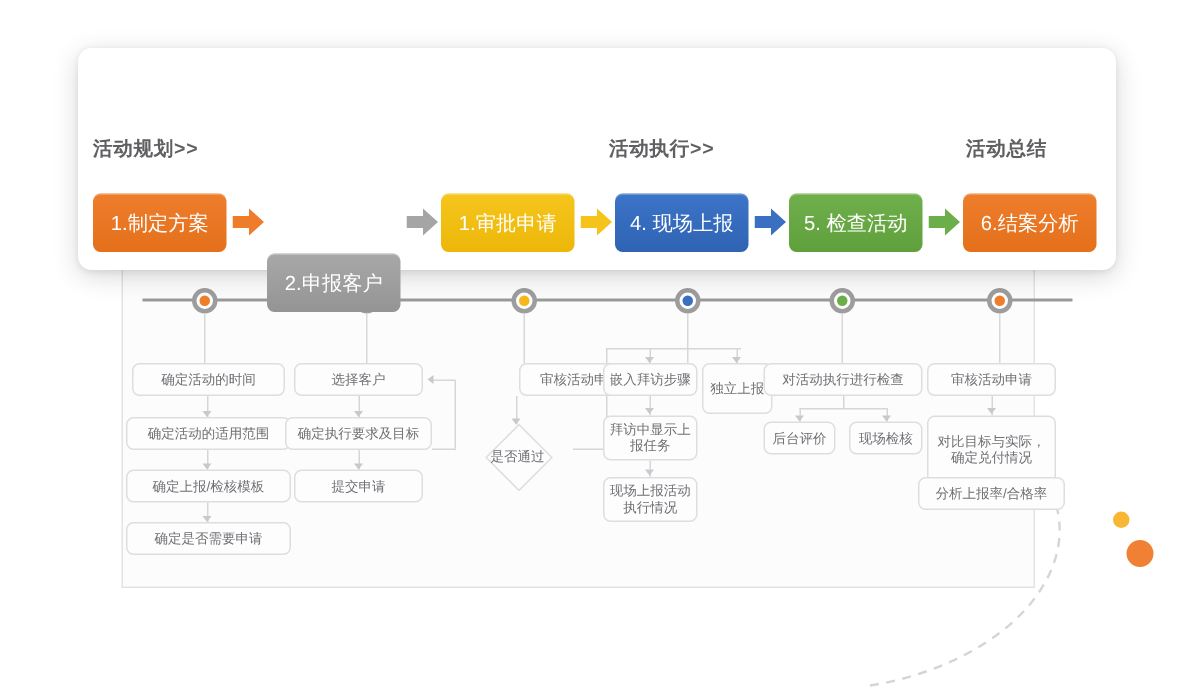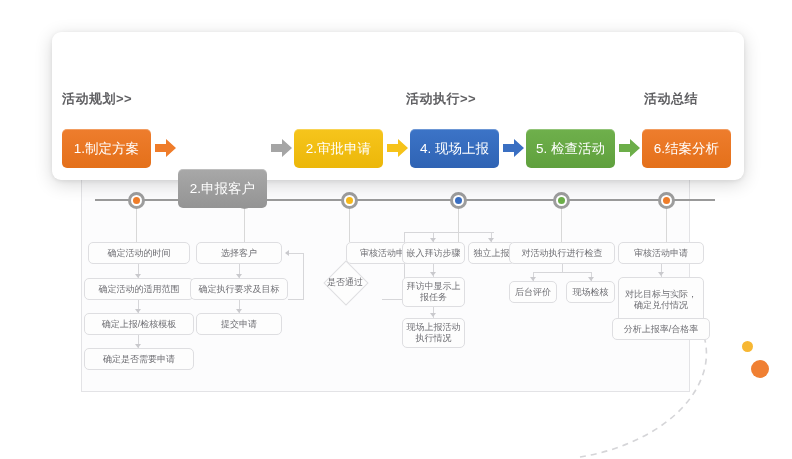--- a/index.html
+++ b/index.html
@@ -167,46 +167,46 @@
 
 <div id="flow-layer">
     <div class="fbox" style="left: 88px; top: 242px; width: 102px; height: 22px;">确定活动的时间</div>
     <div class="fbox" style="left: 84px; top: 278px; width: 110px; height: 22px;">确定活动的适用范围</div>
     <div class="fbox" style="left: 84px; top: 313px; width: 110px; height: 22px;">确定上报/检核模板</div>
     <div class="fbox" style="left: 84px; top: 348px; width: 110px; height: 22px;">确定是否需要申请</div>
     <div class="fbox" style="left: 196px; top: 242px; width: 86px; height: 22px;">选择客户</div>
     <div class="fbox" style="left: 190px; top: 278px; width: 98px; height: 22px;">确定执行要求及目标</div>
     <div class="fbox" style="left: 196px; top: 313px; width: 86px; height: 22px;">提交申请</div>
     <div class="fbox" style="left: 303px; top: 242px; width: 82px; height: 22px; margin-left: 43px;">审核活动申请</div>
-    <div class="fdia" style="left: 308px; top: 266px; width: 74px; height: 32px; font-family: Liberation Serif, serif;">
+    <div class="fdia" style="left: 308px; top: 288px; width: 74px; height: 32px; font-family: Liberation Serif, serif;">
       <div class="dshape"></div>
       <span>是否通过</span>
     </div>
     <div class="fbox" style="left: 402px; top: 242px; width: 63px; height: 22px;">嵌入拜访步骤</div>
-    <div class="fbox" style="left: 468px; top: 242px; width: 47px; height: 22px; text-align: center;">独立上报</div>
+    <div class="fbox" style="left: 468px; top: 242px; width: 47px; height: 34px; text-align: center;">独立上报</div>
     <div class="fbox" style="left: 402px; top: 277px; width: 63px; height: 30px;">拜访中显示上报任务</div>
     <div class="fbox" style="left: 402px; top: 318px; width: 63px; height: 30px;">现场上报活动执行情况</div>
     <div class="fbox" style="left: 509px; top: 242px; width: 106px; height: 22px;">对活动执行进行检查</div>
     <div class="fbox" style="left: 509px; top: 281px; width: 48px; height: 22px;">后台评价</div>
     <div class="fbox" style="left: 566px; top: 281px; width: 49px; height: 22px;">现场检核</div>
     <div class="fbox" style="left: 618px; top: 242px; width: 86px; height: 22px;">审核活动申请</div>
     <div class="fbox" style="left: 618px; top: 277px; width: 86px; height: 46px;">对比目标与实际，确定兑付情况</div>
     <div class="fbox" style="left: 612px; top: 318px; width: 98px; height: 22px;">分析上报率/合格率</div>
   </div>
 
 <div class="top-card">
   <div id="phase-layer">
       <div class="phase-label" style="left: 10px;">活动规划&gt;&gt;</div>
       <div class="phase-label" style="left: 354px;">活动执行&gt;&gt;</div>
       <div class="phase-label" style="left: 592px;">活动总结</div>
     </div>
   <div id="step-layer">
       <button class="step-btn" style="left: 10px; width: 89px; background: linear-gradient(rgb(238, 125, 45) 0%, rgb(228, 112, 26) 100%);">1.制定方案</button>
       <button class="step-btn" style="left: 126px; width: 89px; background: linear-gradient(rgb(168, 168, 168) 0%, rgb(148, 148, 148) 100%); margin-top: 40px;">2.申报客户</button>
-      <button class="step-btn" style="left: 242px; width: 89px; background: linear-gradient(rgb(246, 197, 28) 0%, rgb(236, 183, 9) 100%);">2.审批申请</button>
+      <button class="step-btn" style="left: 242px; width: 89px; background: linear-gradient(rgb(246, 197, 28) 0%, rgb(236, 183, 9) 100%);">1.审批申请</button>
       <button class="step-btn" style="left: 358px; width: 89px; background: linear-gradient(rgb(60, 116, 199) 0%, rgb(47, 99, 180) 100%);">4. 现场上报</button>
       <button class="step-btn" style="left: 474px; width: 89px; background: linear-gradient(rgb(111, 176, 76) 0%, rgb(95, 160, 61) 100%);">5. 检查活动</button>
       <button class="step-btn" style="left: 590px; width: 89px; background: linear-gradient(rgb(238, 125, 45) 0%, rgb(228, 112, 26) 100%);">6.结案分析</button>
       <div class="step-arrow" style="left: 103px;">
         <svg width="22" height="20" viewBox="0 0 22 20">
           <path d="M0 6 L11 6 L11 1 L21 10 L11 19 L11 14 L0 14 Z" fill="#ef7c2a"></path>
         </svg>
       </div>
       <div class="step-arrow" style="left: 219px;">
         <svg width="22" height="20" viewBox="0 0 22 20">

